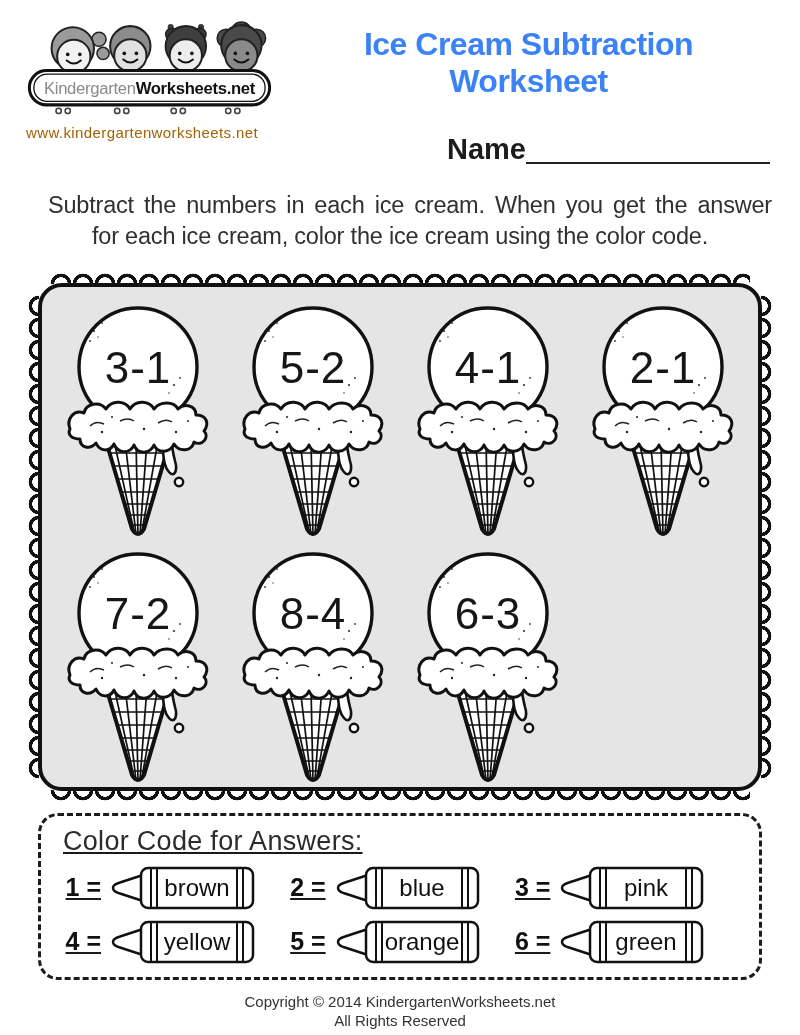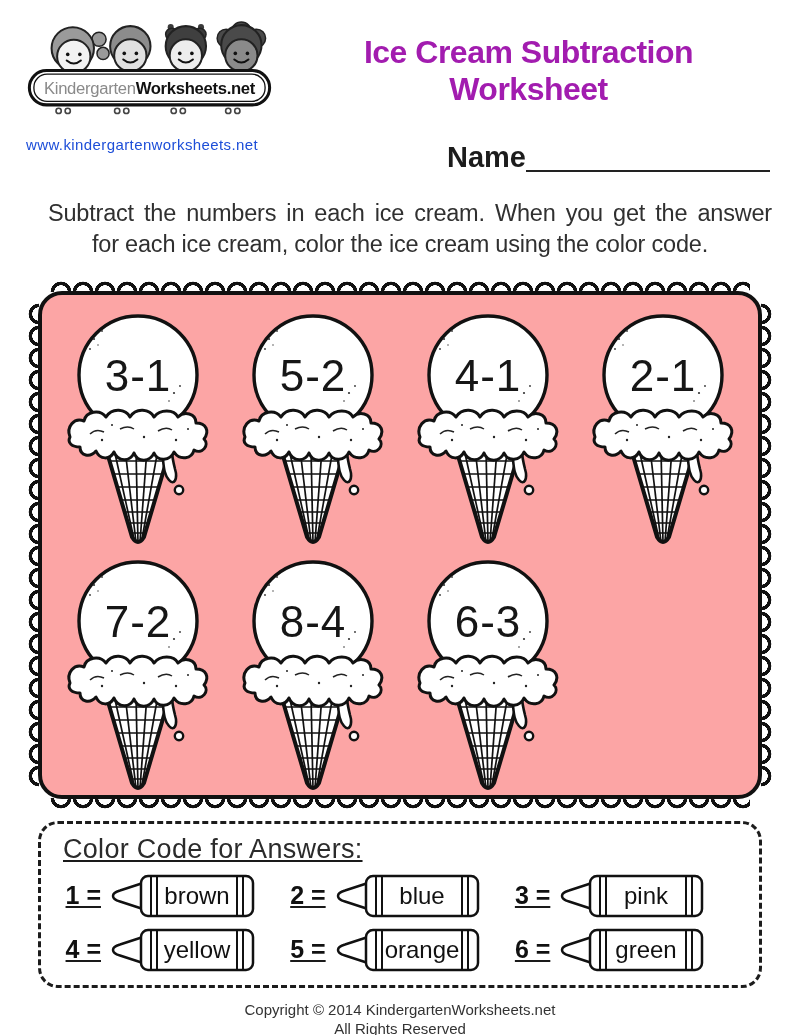--- a/index.html
+++ b/index.html
@@ -2,37 +2,37 @@
 <html><head>
 <meta charset="utf-8">
 <style>
   * { margin:0; padding:0; box-sizing:border-box; }
   html,body { width:800px; height:1035px; background:#fff; overflow:hidden;
               font-family:"Liberation Sans", sans-serif; color:#1a1a1a; }
 
   
   .header { display:flex; padding:12px 30px 0 26px; }
   .logo-block { width:255px; flex:0 0 auto; }
-  .logo-url { font-size:15px; color:#1d4ed8; letter-spacing:.4px; margin-top:14px; }
+  .logo-url { font-size:15px; color:#a16207; letter-spacing:.4px; margin-top:2px; }
   .head-right { flex:1; padding-left:6px; }
-  .page-title { font-size:32px; font-weight:600; color:#a21caf; text-align:center;
-                margin-top:22px; letter-spacing:-.5px; }
+  .page-title { font-size:32px; font-weight:600; color:#3b82f6; text-align:center;
+                margin-top:14px; letter-spacing:-.5px; }
   .name-row { display:flex; align-items:flex-end; margin-top:32px; padding-left:160px; }
   .name-label { font-size:29px; font-weight:600; color:#1c1c1c; line-height:1; }
   .name-line { flex:1; border-bottom:2.5px solid #222; height:32px; }
 
   
   .instructions { margin:26px 28px 0 28px; font-size:23.5px; color:#303030;
                   line-height:1.33; letter-spacing:-.2px; }
   .instr-line1 { text-align:justify; text-align-last:justify;margin-left:20px; }
   .instr-line2 { text-align:center; }
 
   
   .panel-wrap { position:relative; margin:30px 38px 0 38px; }
-  .panel { position:relative; background:#fca5a5; border:4.5px solid #111;
+  .panel { position:relative; background:#e5e5e5; border:4.5px solid #111;
            border-radius:24px; padding:6px 8px 2px 8px; }
   .grid { display:grid; grid-template-columns:repeat(4,1fr); justify-items:center; }
   .sc { position:absolute; pointer-events:none; }
   .sc-h { height:13px; left:12px; right:12px; background-repeat:repeat-x; background-size:22px 13px; }
   .sc-top { top:-12px;
     background-image:radial-gradient(circle at 11px 13px, #fff 0 6.6px, #111 6.9px 10.1px, rgba(0,0,0,0) 10.6px); }
   .sc-bottom { bottom:-12px;
     background-image:radial-gradient(circle at 11px 0px, #fff 0 6.6px, #111 6.9px 10.1px, rgba(0,0,0,0) 10.6px); }
   .sc-v { width:13px; top:12px; bottom:12px; background-repeat:repeat-y; background-size:13px 22px; }
   .sc-left { left:-12px;

